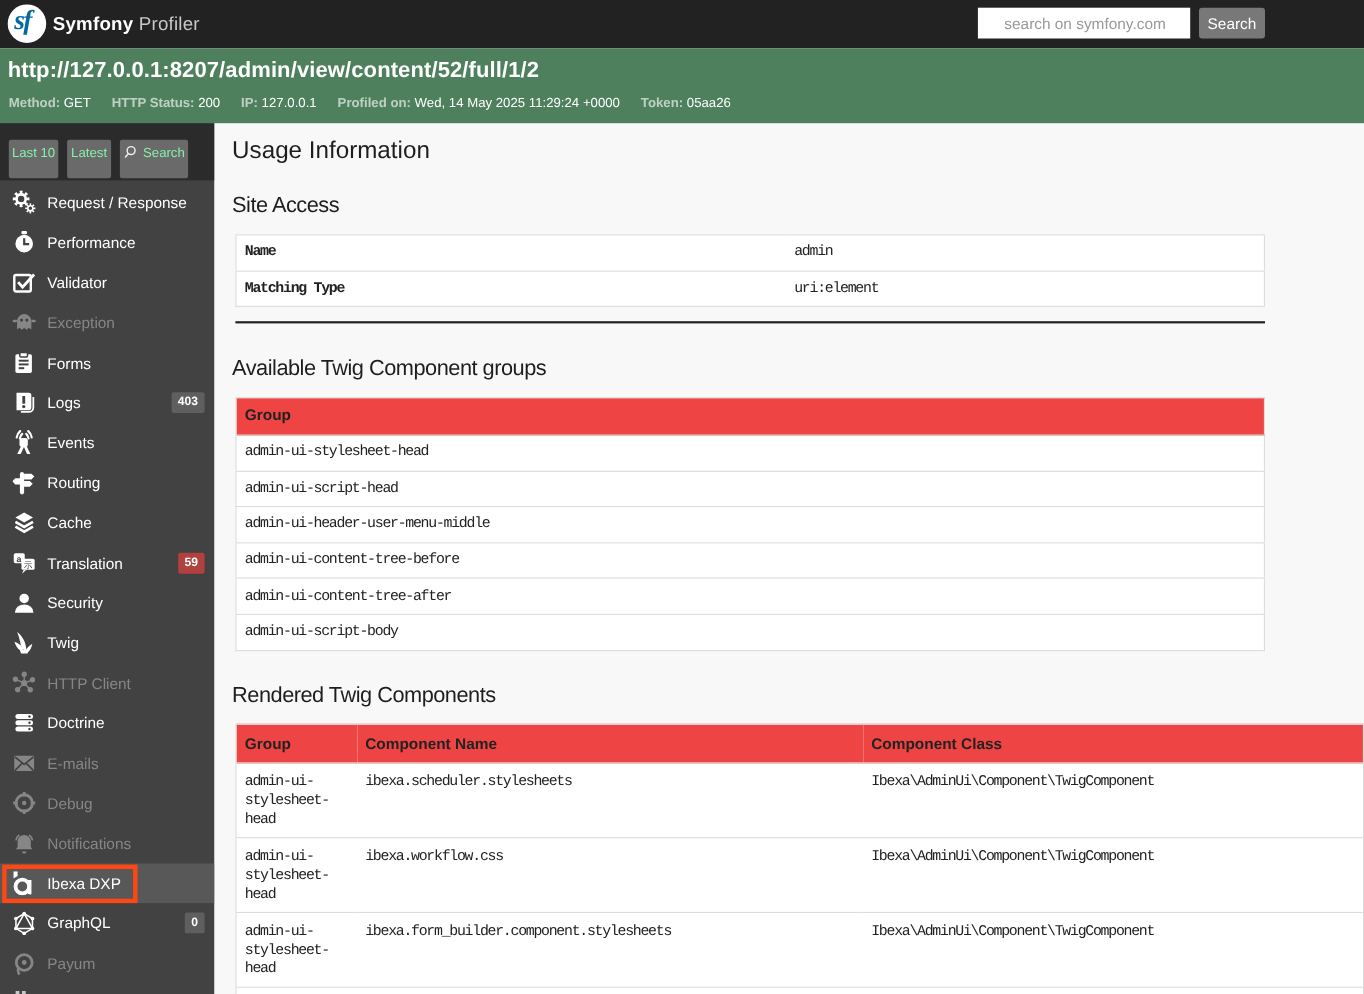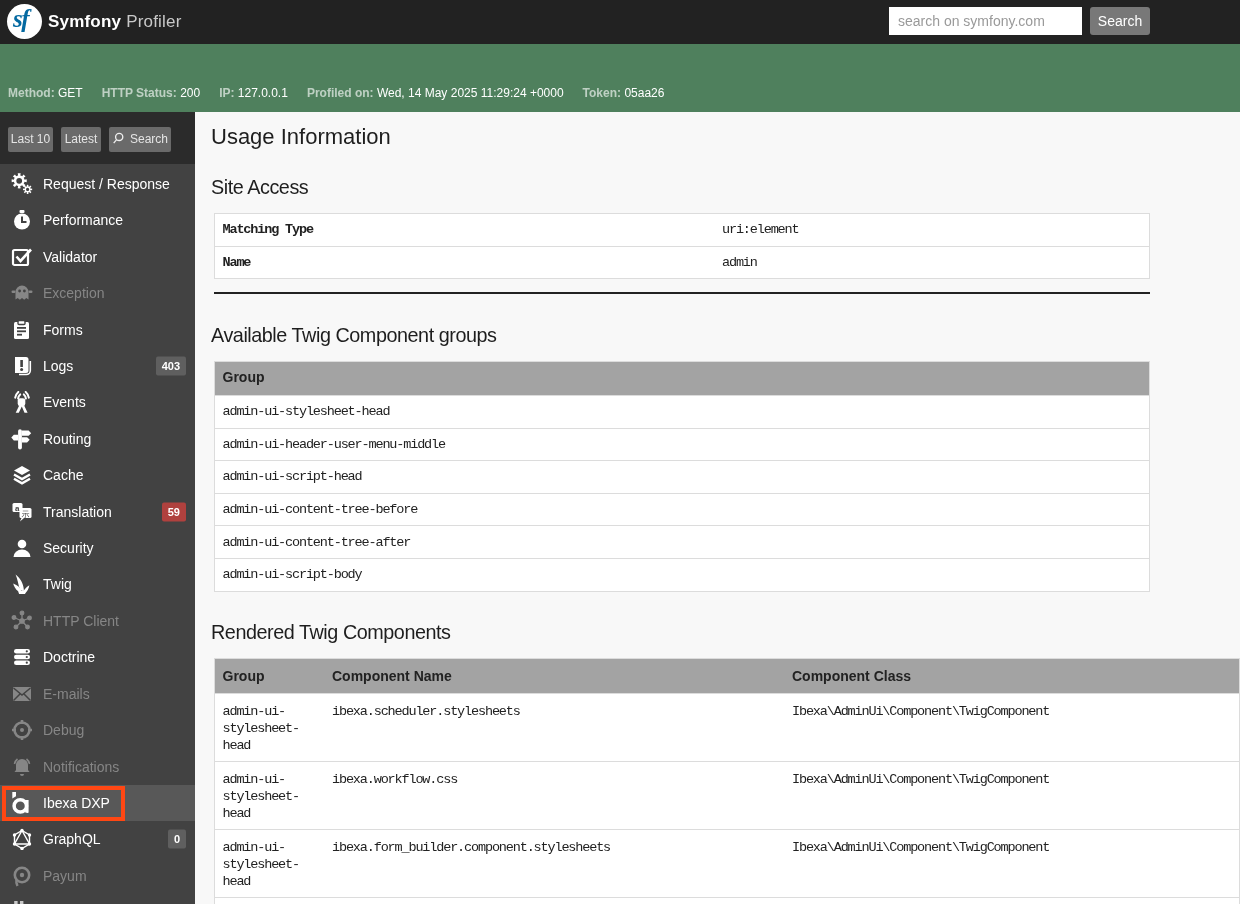--- a/index.html
+++ b/index.html
@@ -6,53 +6,53 @@
 html,body { width:1240px; height:904px; overflow:hidden; }
 body { font-family:"Liberation Sans",sans-serif; background:#f8f8f8; position:relative; }
 
 
 #topbar { position:absolute; left:0; top:0; width:1240px; height:44px; background:#222222; }
 #logo { position:absolute; left:7px; top:4px; width:35px; height:35px; border-radius:50%; background:#fff; }
 #logo span { position:absolute; left:6px; top:1px; font-family:"Liberation Serif",serif; font-style:italic; font-weight:700; font-size:25px; color:#0369a1; letter-spacing:-1.5px; }
 #brand { position:absolute; left:48px; top:12px; font-size:17px; color:#fff; font-weight:700; letter-spacing:0.2px; }
 #brand b { font-weight:700; color:#fff; }
 #brand span { font-weight:400; color:#c9c9c9; }
-#searchbox { position:absolute; left:889px; top:7px; width:193px; height:28px; background:#fff; border:none; font-size:14px; color:#999; padding-left:9px; line-height:28px; }
+#searchbox { position:absolute; left:889px; top:7px; width:193px; height:28px; background:#fff; border:none; font-size:14px; color:#999; padding-left:24px; line-height:28px; }
 #searchbtn { position:absolute; left:1090px; top:6.5px; width:60px; height:28.5px; background:#787878; color:#fff; font-size:14px; font-weight:400; text-align:center; line-height:28.5px; border-radius:3px; }
 
 
 #statusbar { position:absolute; left:0; top:44px; width:1240px; height:67.5px; background:#4f805d; color:#fff; z-index:3; }
 #statusbar .url { position:absolute; left:7px; top:9.4px; font-size:20px; font-weight:700; letter-spacing:0.1px; }
 #statusbar .meta { position:absolute; left:8px; top:86px; font-size:12px; }
 #statusbar .meta b { color:rgba(255,255,255,0.63); font-weight:700; }
 #statusbar .meta span { margin-right:19px; }
 #statusbar .meta { top:42px; }
 
 
 #sidebar { position:absolute; left:0; top:110px; width:195px; height:794px; background:#424242; }
 #sideshort { position:absolute; left:0; top:0; width:195px; height:54px; background:#2b2b2b; }
-.sbtn { position:absolute; top:17px; height:25px; background:#6a6a6a; color:#e5e5e5; border-radius:2px; font-size:12px; font-weight:400; line-height:25px; text-align:center; }
+.sbtn { position:absolute; top:17px; height:35px; background:#6a6a6a; color:#86efac; border-radius:2px; font-size:12px; font-weight:400; line-height:25px; text-align:center; }
 #menu { position:absolute; left:0; top:55.8px; width:195px; }
 .mi { position:relative; height:36.42px; display:flex; align-items:center; color:#fff; }
 .mi .ic { position:absolute; left:11px; width:22px; height:22px; display:flex; align-items:center; justify-content:center; }
 .mi .lbl { position:absolute; left:43px; font-size:14px; white-space:nowrap; }
 .mi.dim { color:#868686; }
 .mi .badge { position:absolute; right:9px; top:50%; transform:translateY(-50%); background:#5f5f5f; color:#fff; font-size:11px; font-weight:700; border-radius:2px; padding:4px 6px; line-height:1; }
 .mi .badge.red { background:#b0413e;text-align:right; }
 .mi.sel { background:#585858; }
 #ibexa-outline { position:absolute; left:2px; top:676.14px; width:123px; height:35px; border:4px solid #ff4713; z-index:5; }
 
 
 #content { position:absolute; left:195px; top:110px; width:1045px; height:794px; background:#f8f8f8; }
 h2.big { position:absolute; left:16px; top:14px; font-size:22px; font-weight:400; color:#1e1e1e; }
 .h3 { position:absolute; left:16px; font-size:19.8px; font-weight:400; color:#1e1e1e; letter-spacing:-0.45px; }
 table { border-collapse:collapse; background:#fff; font-family:"Liberation Mono",monospace; font-size:13.5px; color:#222; border:1px solid #dcdcdc; }
 table.t { position:absolute; left:19px; }
 td, th { border:none; border-top:1px solid #dcdcdc; text-align:left; vertical-align:middle; padding:0 0 0 7.5px; letter-spacing:-1.15px; }
-th { background:#a3a3a3; font-family:"Liberation Sans",sans-serif; font-weight:700; font-size:14px; color:#222; letter-spacing:0; }
+th { background:#ef4444; font-family:"Liberation Sans",sans-serif; font-weight:700; font-size:14px; color:#222; letter-spacing:0; }
 #t1 { width:936px; }
 #t1 td { height:32.6px; }
 #rule { position:absolute; left:19px; top:182px; width:936px; height:2px; background:#222; }
 #t2 { width:936px; }
 #t2 th { height:34px; padding-bottom:4px; }
 #t2 td { height:32.6px; }
 #t3 { width:1026px; table-layout:fixed; }
 #t3 th { height:35.5px; }
 #t3 td { vertical-align:top; padding-top:8.5px; padding-bottom:7.5px; line-height:17px; }
 </style>
@@ -62,20 +62,21 @@
 <div id="topbar">
   <div id="logo">
       <span>sf</span>
     </div>
   <div id="brand"><b>Symfony</b> <span>Profiler</span></div>
   <div id="searchbox">search on symfony.com</div>
   <div id="searchbtn">Search</div>
 </div>
 
 <div id="statusbar">
+  <div class="url">http://127.0.0.1:8207/admin/view/content/52/full/1/2</div>
   <div class="meta">
     <span><b>Method:</b> GET</span><span><b>HTTP Status:</b> 200</span><span><b>IP:</b> 127.0.0.1</span><span><b>Profiled on:</b> Wed, 14 May 2025 11:29:24 +0000</span><span><b>Token:</b> 05aa26</span>
   </div>
 </div>
 
 <div id="sidebar">
   <div id="sideshort">
     <div class="sbtn" style="left:8px;width:45px;">Last 10</div>
     <div class="sbtn" style="left:61px;width:40px;">Latest</div>
     <div class="sbtn" style="left:109px;width:62px;"><svg width="13" height="13" viewBox="0 0 13 13" style="vertical-align:-2px;margin-right:5px">
@@ -332,44 +333,44 @@
       </div>
     </div>
 </div>
 
 <div id="content">
   <h2 class="big">Usage Information</h2>
   <div class="h3" style="top:66px;">Site Access</div>
   <table class="t" id="t1" style="top:103.2px;">
     <tbody>
         <tr>
+          <td style="width:500px;font-weight:700;">Name</td>
+          <td>admin</td>
+        </tr>
+    <tr>
           <td style="font-weight:700;">Matching Type</td>
           <td>uri:element</td>
-        </tr>
-    <tr>
-          <td style="width:500px;font-weight:700;">Name</td>
-          <td>admin</td>
         </tr>
   </tbody>
     </table>
   <div id="rule"></div>
   <div class="h3" style="top:214px;">Available Twig Component groups</div>
   <table class="t" id="t2" style="top:251px;">
     <tbody>
         <tr>
           <th>Group</th>
         </tr>
     <tr>
           <td>admin-ui-stylesheet-head</td>
         </tr>
     <tr>
+          <td>admin-ui-script-head</td>
+        </tr>
+    <tr>
           <td>admin-ui-header-user-menu-middle</td>
-        </tr>
-    <tr>
-          <td>admin-ui-script-head</td>
         </tr>
     <tr>
           <td>admin-ui-content-tree-before</td>
         </tr>
     <tr>
           <td>admin-ui-content-tree-after</td>
         </tr>
     <tr>
           <td>admin-ui-script-body</td>
         </tr>

